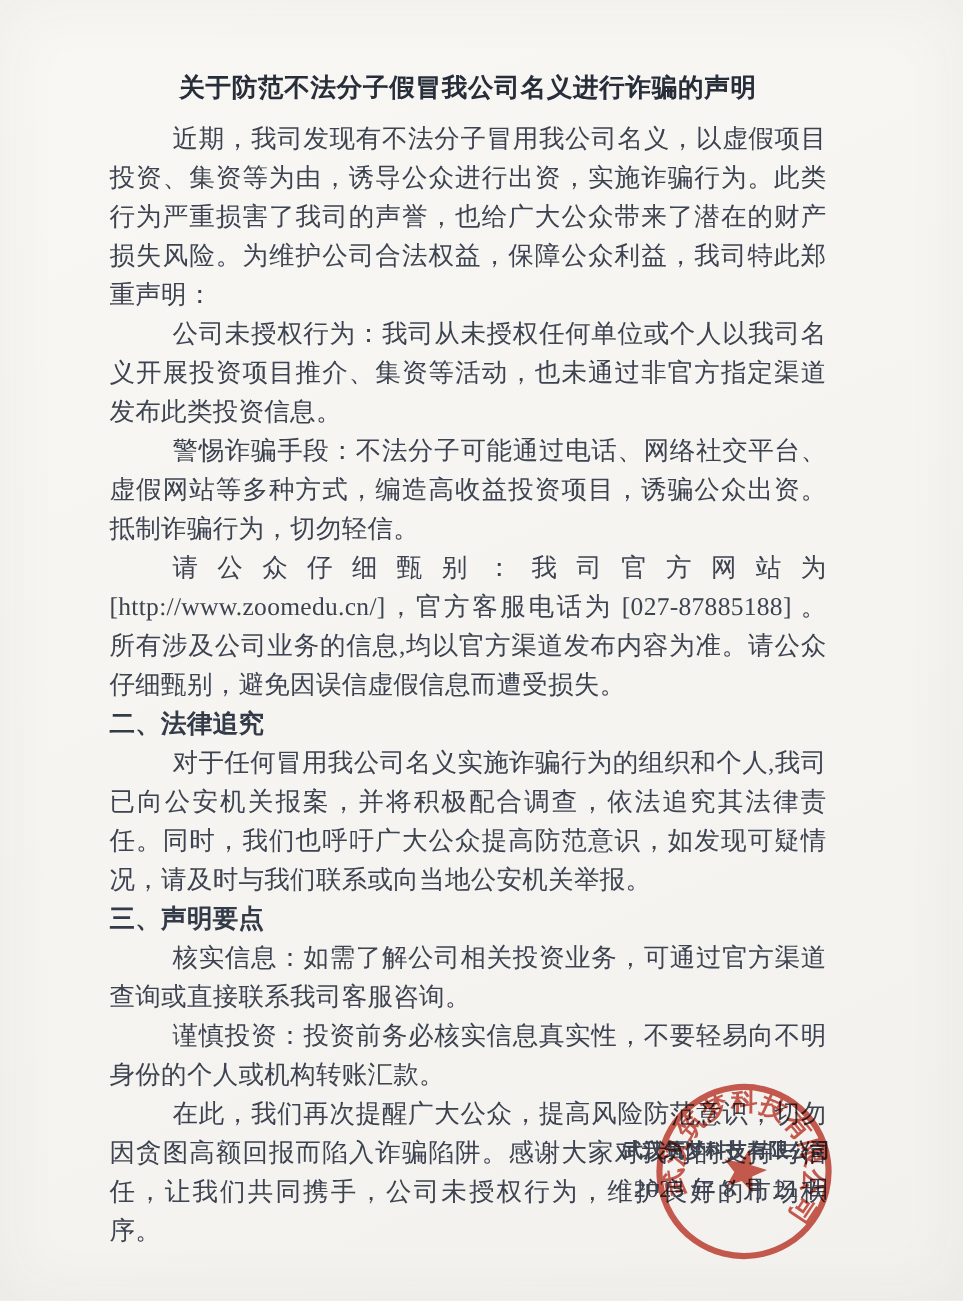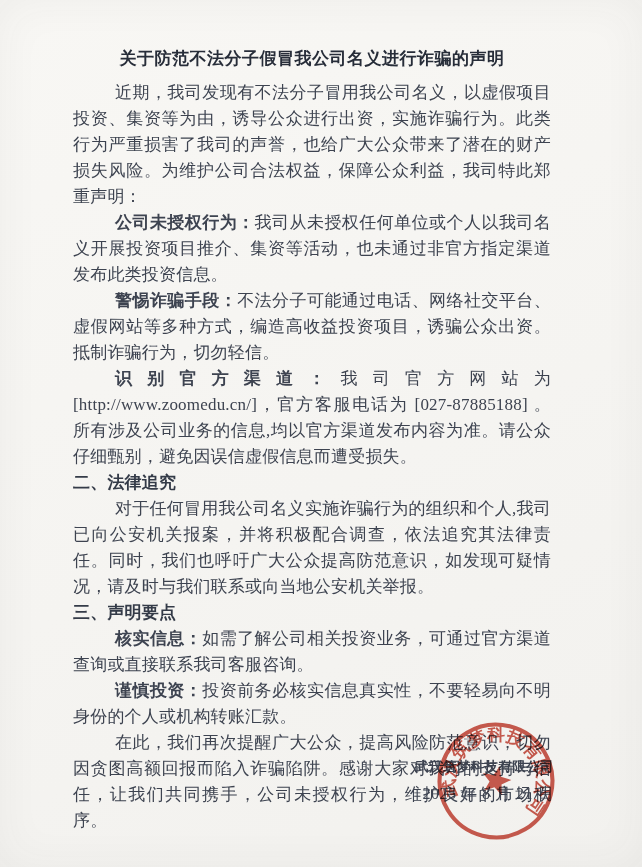--- a/index.html
+++ b/index.html
@@ -33,21 +33,21 @@
   .content p {
     margin: 0;
     font-size: 17px;
     line-height: 26px;
     letter-spacing: 0.2px;
     text-align: justify;
     text-justify: inter-ideograph;
   }
   p.indent { text-indent: 42px; }
   p.heading { font-weight: bold; color: #343b48; }
-  .label { font-weight: bold; }
+  .label { font-weight: normal; }
   .signature {
     position: absolute;
     top: 753px;
     right: 88px;
     text-align: center;
     font-size: 13.4px;
     line-height: 27px;
     color: #3d4350;
   }
   .signature .company { font-weight: bold; letter-spacing: 0.5px; }
@@ -68,21 +68,21 @@
 
     <h1 class="title">关于防范不法分子假冒我公司名义进行诈骗的声明</h1>
 
     <p class="indent">近期，我司发现有不法分子冒用我公司名义，以虚假项目投资、集资等为由，诱导公众进行出资，实施诈骗行为。此类行为严重损害了我司的声誉，也给广大公众带来了潜在的财产损失风险。为维护公司合法权益，保障公众利益，我司特此郑重声明：</p>
 
 
     <p class="indent"><span class="label">公司未授权行为：</span><span>我司从未授权任何单位或个人以我司名义开展投资项目推介、集资等活动，也未通过非官方指定渠道发布此类投资信息。</span></p>
 
     <p class="indent"><span class="label">警惕诈骗手段：</span><span>不法分子可能通过电话、网络社交平台、虚假网站等多种方式，编造高收益投资项目，诱骗公众出资。抵制诈骗行为，切勿轻信。</span></p>
 
-    <p class="indent"><span class="label">识别官方渠道：</span><span>我司官方网站为 [http://www.zoomedu.cn/]，官方客服电话为 [027-87885188] 。所有涉及公司业务的信息,均以官方渠道发布内容为准。请公众仔细甄别，避免因误信虚假信息而遭受损失。</span></p>
+    <p class="indent"><span class="label">请公众仔细甄别：</span><span>我司官方网站为 [http://www.zoomedu.cn/]，官方客服电话为 [027-87885188] 。所有涉及公司业务的信息,均以官方渠道发布内容为准。请公众仔细甄别，避免因误信虚假信息而遭受损失。</span></p>
 
     <p class="heading">二、法律追究</p>
 
     <p class="indent"><span>对于任何冒用我公司名义实施诈骗行为的组织和个人,我司已向公安机关报案，并将积极配合调查，依法追究其法律责任。同时，我们也呼吁广大公众提高防范意识，如发现可疑情况，请及时与我们联系或向当地公安机关举报。</span></p>
 
     <p class="heading">三、声明要点</p>
 
     <p class="indent"><span class="label">核实信息：</span><span>如需了解公司相关投资业务，可通过官方渠道查询或直接联系我司客服咨询。</span></p>
 
     <p class="indent"><span class="label">谨慎投资：</span><span>投资前务必核实信息真实性，不要轻易向不明身份的个人或机构转账汇款。</span></p>

